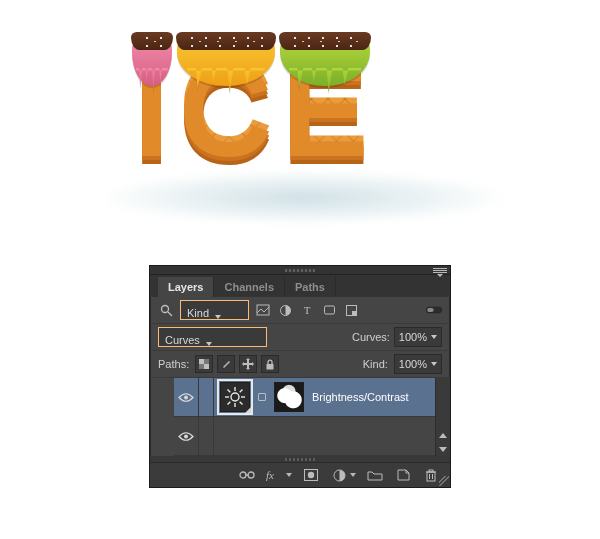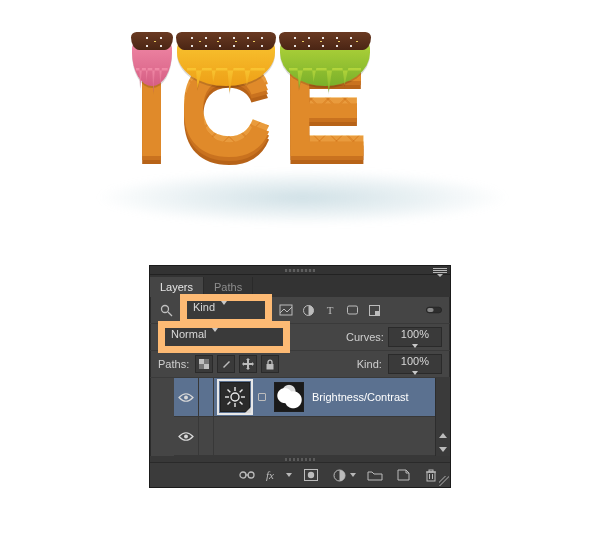--- a/index.html
+++ b/index.html
@@ -158,21 +158,22 @@
     width:0;height:0;border-left:3px solid transparent;
     border-right:3px solid transparent;border-top:3px solid #b8b8b8;
     margin-left:4px; background:none;
   }
 
   .tabs {
     display: flex;
     align-items: flex-end;
     background: #333333;
     height: 22px;
-    padding-left: 0;
+    padding-left: 8px;
+    font-weight: bold;
   }
   .tab {
     padding: 4px 10px 4px 10px;
     color: #8e8e8e;
     cursor: pointer;
     border-right: 1px solid #2a2a2a;
   }
   .tab.active {
     background: #454545;
     color: #e6e6e6;
@@ -183,43 +184,42 @@
     align-items: center;
     height: 26px;
     padding: 0 8px;
     gap: 4px;
     border-bottom: 1px solid #3a3a3a;
   }
   .row.filter { gap: 6px; }
 
   .sel {
     display: flex;
-    align-items: flex-start;
+    align-items: flex-end;
     background: #3a3a3a;
-    border: 7px solid #fdba74;
+    border: 1px solid #fdba74;
     height: 18px;
-    padding: 0 16px 0 6px;
+    padding: 0 5px 0 6px;
     color: #d8d8d8;
     gap: 6px;
   }
   .sel .caret {
     width: 0; height: 0;
     border-left: 3px solid transparent;
     border-right: 3px solid transparent;
     border-top: 4px solid #c8c8c8;
   }
   .mini-input {
     display: flex;
     align-items: center;
     background: #3a3a3a;
     border: 1px solid #2a2a2a;
     height: 18px;
-    padding: 0 12px;
+    padding: 0 4px;
     gap: 4px;
-    flex-direction: column;
   }
   .mini-input .caret {
     width:0;height:0;border-left:3px solid transparent;
     border-right:3px solid transparent;border-top:4px solid #c8c8c8;
   }
 
   .filter-icon {
     width: 16px; height: 16px;
     display: inline-flex;
     align-items: center;
@@ -436,20 +436,21 @@
       <span class="flyout">
         <span></span>
           <span></span>
           <span></span>
           <span class="arrow"></span>
       </span>
     </div>
 
     <div class="tabs">
       <div class="tab active">Layers</div>
+      <div class="tab">Channels</div>
       <div class="tab">Paths</div>
     </div>
 
     <div class="row filter">
       <span class="filter-icon">
         <svg width="13" height="13" viewBox="0 0 13 13">
           <circle cx="5" cy="5" r="3.5" fill="none" stroke="#c0c0c0" stroke-width="1.3"></circle>
           <line x1="8" y1="8" x2="12" y2="12" stroke="#c0c0c0" stroke-width="1.3"></line>
         </svg>
       </span>
@@ -491,21 +492,21 @@
       <span class="filter-icon">
         <svg width="20" height="12" viewBox="0 0 20 12">
           <rect x="0.5" y="2.5" width="19" height="7" rx="3.5" fill="#2e2e2e" stroke="#222"></rect>
           <rect x="1.5" y="3.5" width="8" height="5" rx="2.5" fill="#8a8a8a"></rect>
         </svg>
       </span>
     </div>
 
     <div class="row">
       <div class="sel" style="width:96px">
-        <span>Normal</span>
+        <span>Curves</span>
         <span class="caret"></span>
       </div>
       <span class="spacer"></span>
       <span class="label">Curves:</span>
       <div class="mini-input">
         <span>100%</span>
         <span class="caret"></span>
       </div>
     </div>
 

